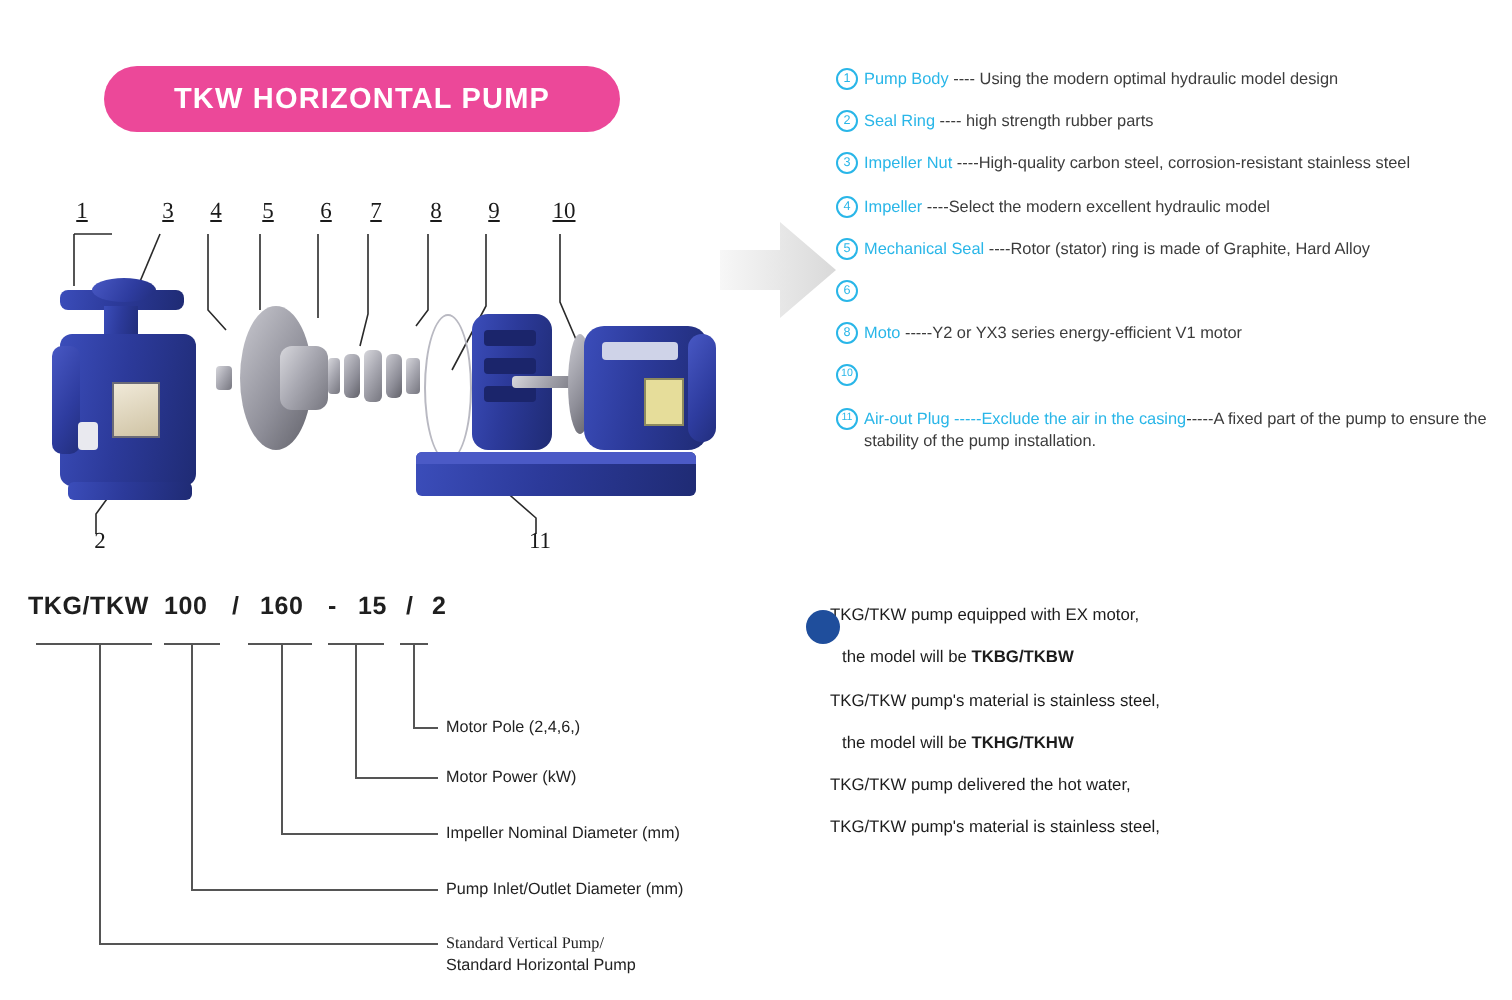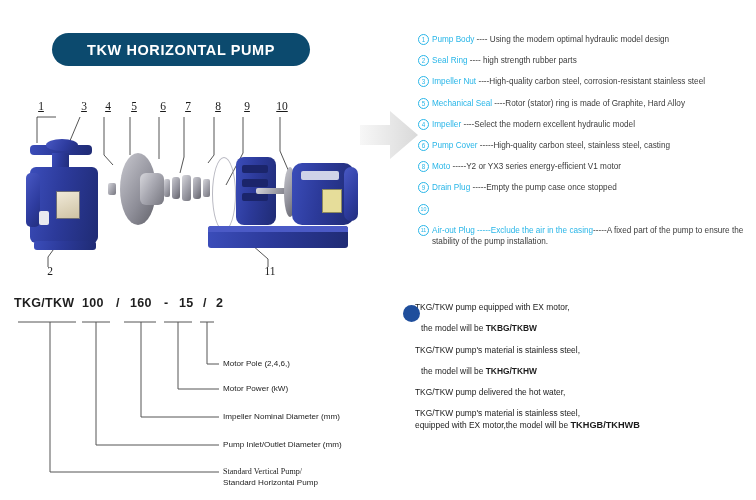--- a/index.html
+++ b/index.html
@@ -7,21 +7,21 @@
     width:756px;height:500px;position:relative;overflow:hidden;
     background:#ffffff;
     font-family:"Liberation Sans", sans-serif;
     -webkit-font-smoothing:antialiased;
   }
   .abs{position:absolute;}
 
   
   #title-banner{
     left:52px;top:33px;width:258px;height:33px;
-    background:#0c4a6e;border-radius:17px;
+    background:#ec4899;border-radius:17px;
     display:flex;align-items:center;justify-content:center;
   }
   #title-banner .txt{
     color:#ffffff;font-size:14.5px;font-weight:bold;letter-spacing:.6px;
   }
 
   
   #exploded{left:12px;top:95px;width:350px;height:190px;}
   .callout-num{
     font-family:"Liberation Serif", serif;font-size:11.5px;color:#1a1a1a;
@@ -179,44 +179,39 @@
     <span class="circ">2</span>
     <span class="body"><span class="cy">Seal Ring</span><span class="dk"> ---- </span><span class="dk">high strength rubber parts</span></span>
   </div>
 
   <div class="leg-row">
     <span class="circ">3</span>
     <span class="body"><span class="cy">Impeller Nut</span><span class="dk"> ----</span><span class="dk">High-quality carbon steel, corrosion-resistant stainless steel</span></span>
   </div>
 
   <div class="leg-row">
+    <span class="circ">4</span>
+    <span class="body"><span class="cy">Impeller</span><span class="dk"> ----</span><span class="dk">Select the modern excellent hydraulic model</span></span>
+  </div>
+
+  <div class="leg-row">
     <span class="circ">5</span>
     <span class="body"><span class="cy">Mechanical Seal</span><span class="dk"> ----</span><span class="dk">Rotor (stator) ring is made of Graphite, Hard Alloy</span></span>
   </div>
 
   <div class="leg-row">
-    <span class="circ">4</span>
-    <span class="body"><span class="cy">Impeller</span><span class="dk"> ----</span><span class="dk">Select the modern excellent hydraulic model</span></span>
-  </div>
-
-  <div class="leg-row">
     <span class="circ">6</span>
-    <span class="body"><span class="cy">Pump Cover</span><span class="dk"> -----</span><span class="dk">High-quality carbon steel, stainless steel, casting</span></span>
   </div>
 
 
   <div class="leg-row">
     <span class="circ">8</span>
     <span class="body"><span class="cy">Moto</span><span class="dk"> -----</span><span class="dk">Y2 or YX3 series energy-efficient V1 motor</span></span>
   </div>
 
-  <div class="leg-row">
-    <span class="circ">9</span>
-    <span class="body"><span class="cy">Drain Plug</span><span class="dk"> -----</span><span class="dk">Empty the pump case once stopped</span></span>
-  </div>
 
   <div class="leg-row">
     <span class="circ" style="font-size:5.3px;">10</span>
   </div>
 
   <div class="leg-row" style="height:auto;justify-content:center;">
     <span class="circ" style="font-size:5.3px;">11</span>
     <span class="body" style="white-space:normal;"><span class="cy">Air-out Plug</span><span class="cy"> -----</span><span class="cy">Exclude the air in the casing</span><span class="dk">-----A fixed part of the pump to ensure the stability of the pump installation.</span></span>
   </div>
 </div>
@@ -265,14 +260,13 @@
 
 <div class="abs" id="notes">
   <div id="note-bullet"></div>
 
   <div class="note-line"><span>TKG/TKW pump equipped with EX motor,</span></div>
   <div class="note-line indent"><span>the model will be </span><b>TKBG/TKBW</b></div>
   <div class="note-line"><span>TKG/TKW pump's material is stainless steel,</span></div>
   <div class="note-line indent"><span>the model will be </span><b>TKHG/TKHW</b></div>
   <div class="note-line"><span>TKG/TKW pump delivered the hot water,</span></div>
   <div class="note-line tight"><span>TKG/TKW pump's material is stainless steel,</span></div>
-  <div class="note-line tight"><span>equipped with EX motor,the model will be </span><b style="font-size:9.2px;">TKHGB/TKHWB</b></div>
 </div>
 
 </body></html>

